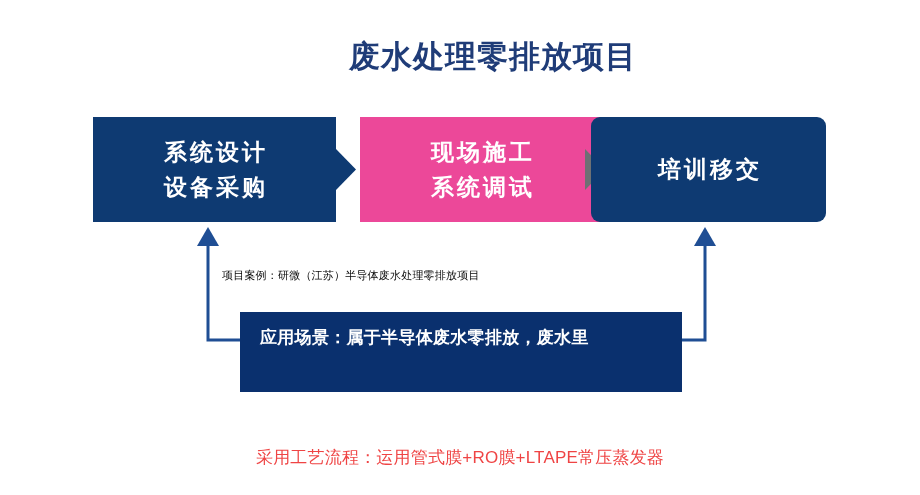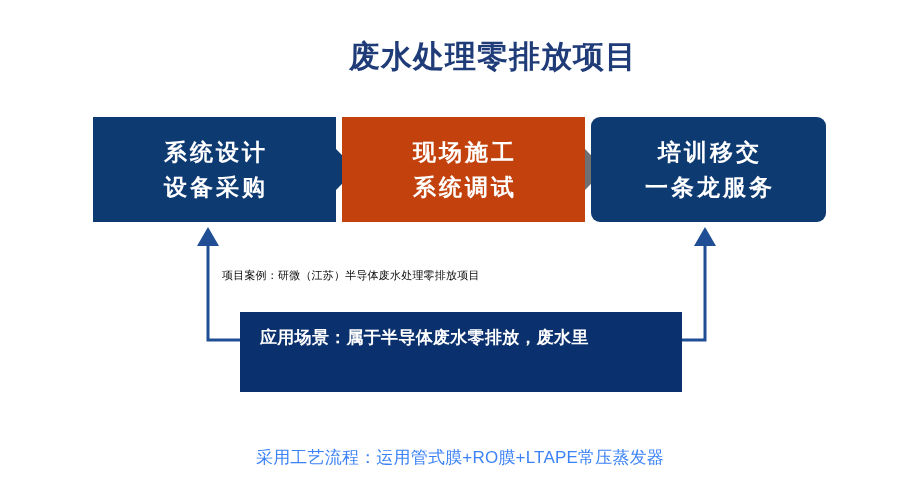--- a/index.html
+++ b/index.html
@@ -57,23 +57,23 @@
     line-height: 1.48;
     white-space: nowrap;
     text-indent: 3px;
   }
   #process-step-1 {
     left: 0px;
     width: 243px;
     background: #0E3A72;
   }
   #process-step-2 {
-    left: 249px;
+    left: 267px;
     width: 243px;
-    background: #c2410c;
+    background: #ec4899;
   }
   #process-step-3 {
     left: 498px;
     width: 235px;
     background: #0E3A72;
     border-radius: 9px;
   }
 
   
   .chevron-tip {
@@ -128,21 +128,21 @@
   }
 
   
   #process-note {
     position: absolute;
     left: 0;
     top: 446px;
     width: 920px;
     text-align: center;
     font-size: 17px;
-    color: #3b82f6;
+    color: #ef4444;
     white-space: nowrap;
     letter-spacing: 0.2px;
   }
 </style>
 </head>
 <body>
 
 <div id="slide-title">废水处理零排放项目</div>
 
 <div id="process-flow">
@@ -164,21 +164,20 @@
   </div>
 
   <div class="chevron-tip" id="chevron-tip-2">
     <svg width="26" height="41" viewBox="0 0 26 41">
       <polygon points="0,0 20,20.5 0,41" fill="#6E7074"></polygon>
     </svg>
   </div>
 
   <div class="process-step" id="process-step-3">
     <div class="step-line">培训移交</div>
-    <div class="step-line">一条龙服务</div>
   </div>
 
 </div>
 
 <svg id="connectors" width="920" height="495" viewBox="0 0 920 495">
 
   <g>
     <path d="M 240 340 L 208 340 L 208 240" stroke="#1F4E94" stroke-width="3" fill="none"></path>
     <polygon points="208,227 197,246 219,246" fill="#1F4E94"></polygon>
   </g>

